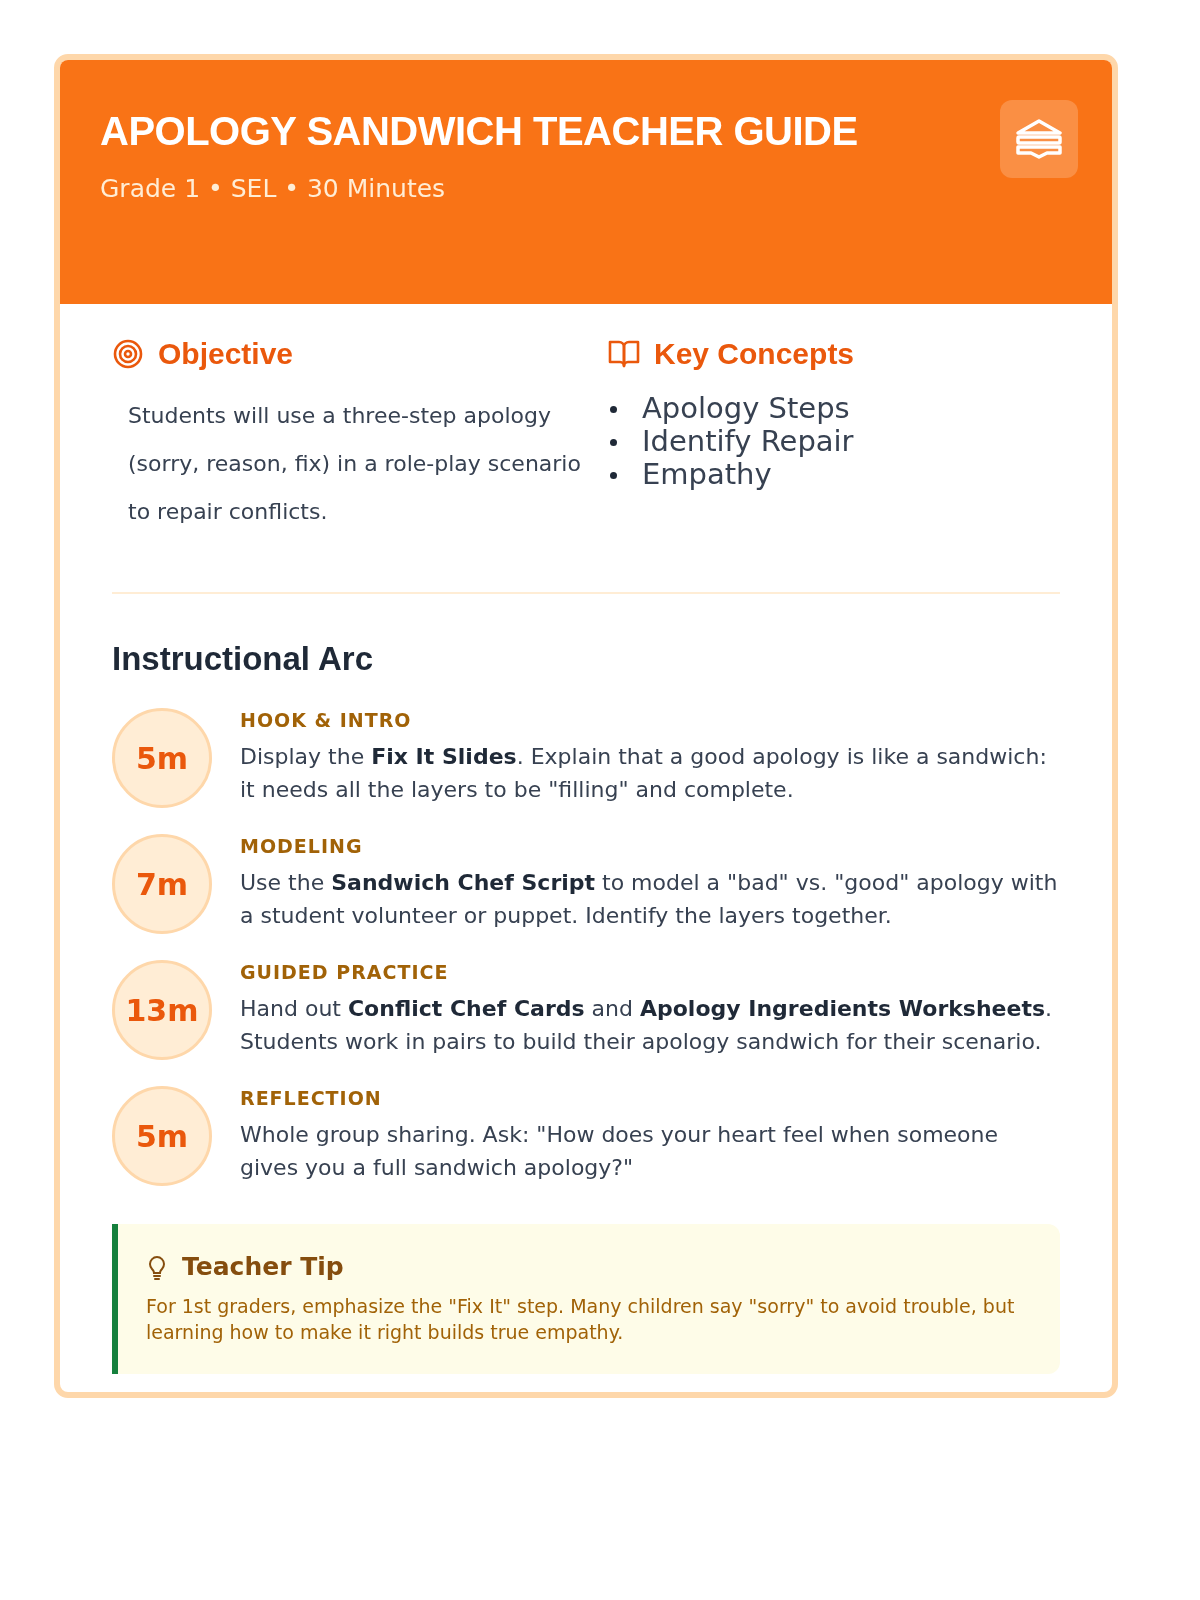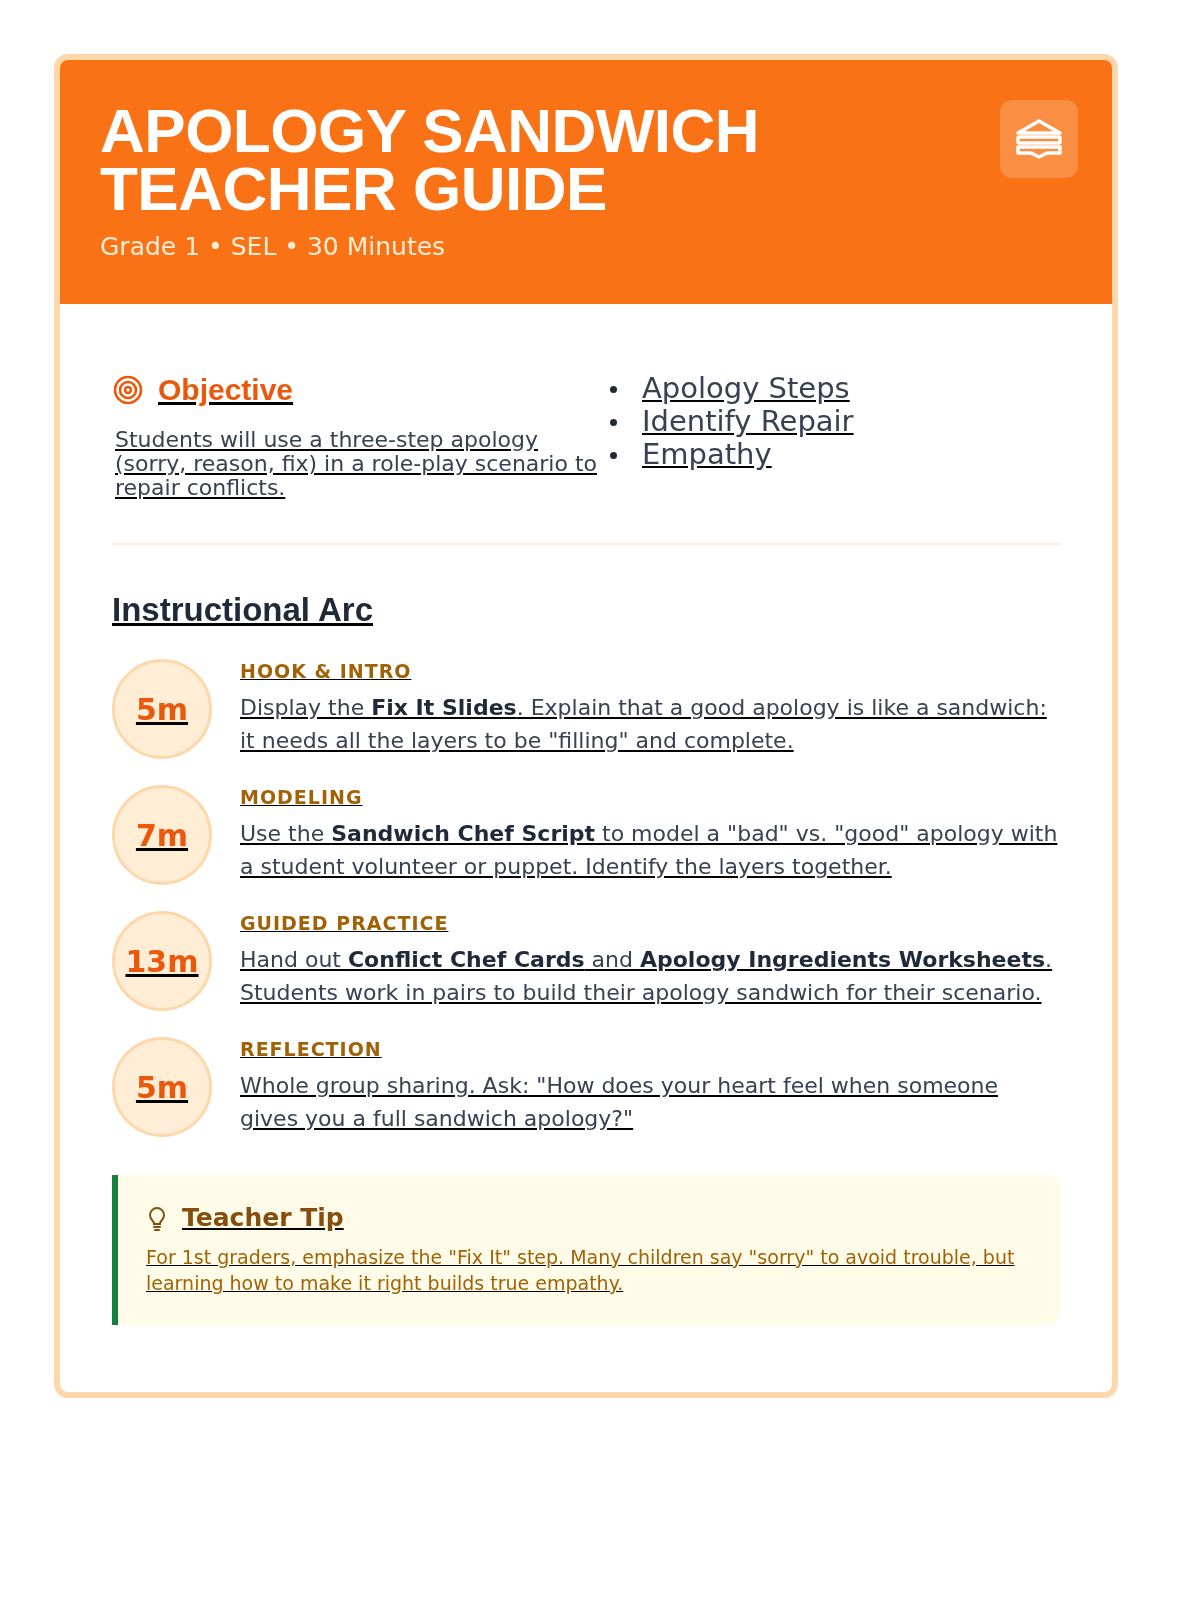--- a/index.html
+++ b/index.html
@@ -8,37 +8,37 @@
     position: absolute; left: 54px; top: 54px; width: 1064px; height: 1344px;
     border: 6px solid #fed7aa; border-radius: 14px; background: #fff; overflow: hidden;
     box-sizing: border-box;
   }
   .header {
     background: #f97316; height: 244px; position: relative; box-sizing: border-box;
     padding: 42px 40px 0 40px;
   }
   .title {
     font-family: "Liberation Sans", sans-serif; font-weight: 700; color: #fff;
-    font-size: 62px; line-height: 58px; margin: 0; width: 840px; letter-spacing: -0.5px;
+    font-size: 40px; line-height: 58px; margin: 0; width: 840px; letter-spacing: -0.5px;
   }
   .subtitle { color: #ffedd5; font-size: 25px; margin-top: 14px; font-family: "DejaVu Sans", sans-serif; }
   .logo-box {
     position: absolute; right: 34px; top: 40px; width: 78px; height: 78px; border-radius: 12px;
     background: rgba(255,255,255,0.2); display: flex; align-items: center; justify-content: center;
   }
-  .body { padding: 68px 52px 0 52px; text-decoration: underline; }
+  .body { padding: 32px 52px 0 52px; }
   .two-col { display: flex; }
   .col-left { width: 496px; }
   .col-right { flex: 1; }
   .sec-head {
     display: flex; align-items: center; color: #ea580c; font-family: "Liberation Sans", sans-serif;
     font-weight: 700; font-size: 30px; margin: 0 0 20px 0; height: 36px;
   }
   .sec-head svg { margin-right: 14px; }
-  .obj-text { color: #374151; font-size: 22px; line-height: 24px; margin: 3px; }
+  .obj-text { color: #374151; font-size: 22px; line-height: 48px; margin: 16px; }
   ul.concepts { margin: 0; padding: 0; list-style: none; }
   ul.concepts li { color: #374151; font-size: 29px; line-height: 33px; position: relative; padding-left: 34px; }
   ul.concepts li::before { content: ""; position: absolute; left: 2px; top: 14px; width: 7px; height: 7px; border-radius: 50%; background: #1f2937; }
   .divider { height: 2px; background: #ffedd5; margin: 40px 0 46px 0; }
   .arc-title { font-family: "Liberation Sans", sans-serif; font-weight: 700; color: #1f2937; font-size: 33px; margin: 0 0 30px 0; }
   .step { display: flex; align-items: flex-start; margin-bottom: 26px; }
   .badge {
     width: 100px; height: 100px; border-radius: 50%; background: #ffedd5; border: 3px solid #fed7aa;
     box-sizing: border-box; display: flex; align-items: center; justify-content: center;
     color: #ea580c; font-weight: 700; font-size: 30px; flex-shrink: 0; margin-top: 0; text-align: center;
@@ -78,20 +78,27 @@
           <svg width="32" height="32" viewBox="0 0 32 32" fill="none" stroke="#ea580c" stroke-width="2.6">
             <circle cx="16" cy="16" r="13"></circle>
               <circle cx="16" cy="16" r="8"></circle>
               <circle cx="16" cy="16" r="3"></circle>
           </svg>
           <span>Objective</span>
         </div>
         <p class="obj-text">Students will use a three-step apology (sorry, reason, fix) in a role-play scenario to repair conflicts.</p>
       </div>
       <div class="col-right">
+        <div class="sec-head">
+          <svg width="32" height="30" viewBox="0 0 32 30" fill="none" stroke="#ea580c" stroke-width="2.6" stroke-linejoin="round">
+            <path d="M2 3 H11 A5 5 0 0 1 16 8 V27 A4 4 0 0 0 12 23 H2 Z"></path>
+            <path d="M30 3 H21 A5 5 0 0 0 16 8 V27 A4 4 0 0 1 20 23 H30 Z"></path>
+          </svg>
+          <span>Key Concepts</span>
+        </div>
         <ul class="concepts">
           <li>Apology Steps</li>
           <li>Identify Repair</li>
           <li>Empathy</li>
         </ul>
       </div>
     </div>
 
     <div class="divider"></div>
 

